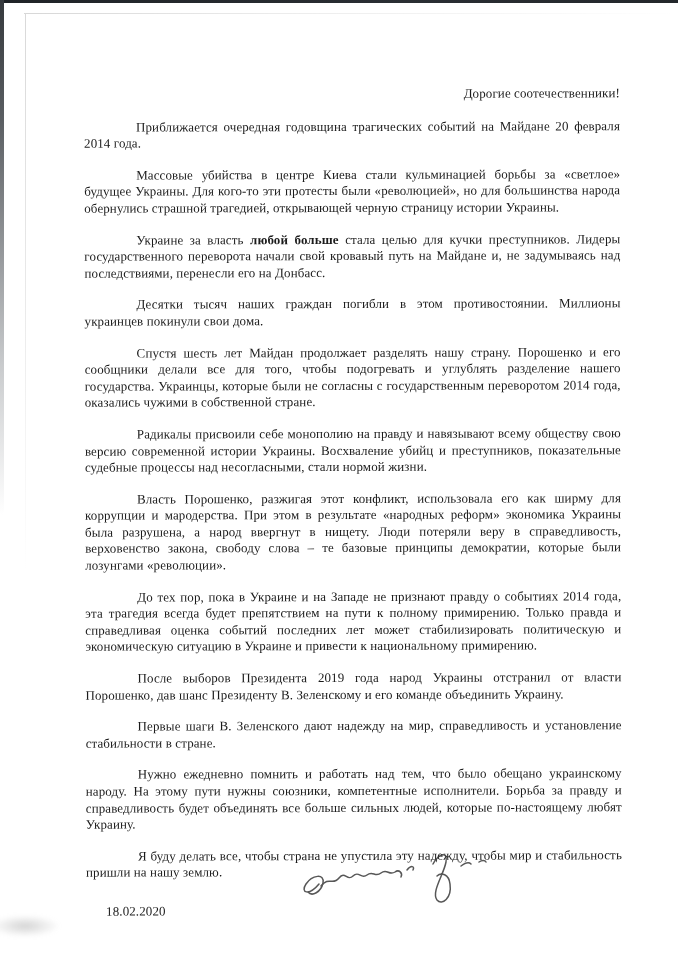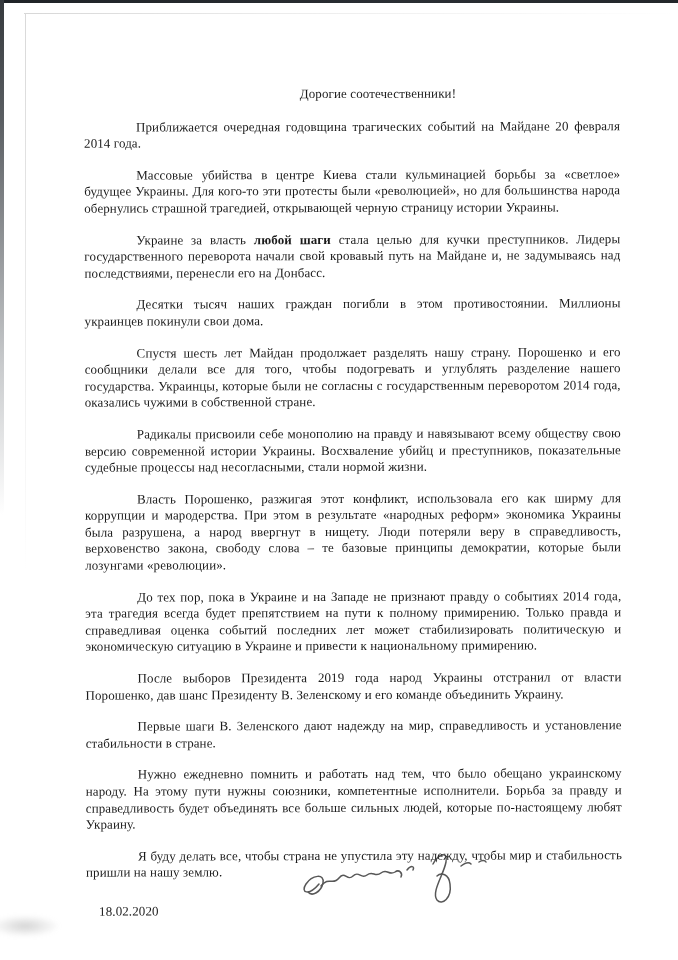--- a/index.html
+++ b/index.html
@@ -39,27 +39,27 @@
     font-size:13px;line-height:16.6px;
     transform:rotate(-0.15deg);
     letter-spacing:.1px;
   }
   .letter p{
     margin:0 0 15px 0;
     text-align:justify;
     text-indent:52px;
   }
   .letter p.greeting{
-    text-align:center;
+    text-align:right;
     margin-bottom:16px;
   }
   .letter strong{font-weight:bold;}
   .date-line{
     margin-top:22px;
-    margin-left:13px;
+    margin-left:20px;
     font-size:13px;
     color:#1b1b1b;
   }
   .signature{
     position:absolute;left:295px;top:840px;width:200px;height:70px;
   }
   .signature svg{width:100%;height:100%;}
 </style>
 </head>
 <body>
@@ -68,21 +68,21 @@
 <div class="scan-left-border"></div>
 <div class="page-edge-h"></div>
 <div class="page-edge-v"></div>
 <div class="scan-smudge"></div>
 
 <div class="letter">
   <p class="greeting">Дорогие соотечественники!</p>
 
   <p>Приближается очередная годовщина трагических событий на Майдане 20 февраля 2014 года.</p>
   <p>Массовые убийства в центре Киева стали кульминацией борьбы за «светлое» будущее Украины. Для кого-то эти протесты были «революцией», но для большинства народа обернулись страшной трагедией, открывающей черную страницу истории Украины.</p>
-  <p><span>Украине за власть </span><strong>любой шаги</strong><span> стала целью для кучки преступников. Лидеры государственного переворота начали свой кровавый путь на Майдане и, не задумываясь над последствиями, перенесли его на Донбасс.</span></p>
+  <p><span>Украине за власть </span><strong>любой больше</strong><span> стала целью для кучки преступников. Лидеры государственного переворота начали свой кровавый путь на Майдане и, не задумываясь над последствиями, перенесли его на Донбасс.</span></p>
   <p>Десятки тысяч наших граждан погибли в этом противостоянии. Миллионы украинцев покинули свои дома.</p>
   <p>Спустя шесть лет Майдан продолжает разделять нашу страну. Порошенко и его сообщники делали все для того, чтобы подогревать и углублять разделение нашего государства. Украинцы, которые были не согласны с государственным переворотом 2014 года, оказались чужими в собственной стране.</p>
   <p>Радикалы присвоили себе монополию на правду и навязывают всему обществу свою версию современной истории Украины. Восхваление убийц и преступников, показательные судебные процессы над несогласными, стали нормой жизни.</p>
   <p>Власть Порошенко, разжигая этот конфликт, использовала его как ширму для коррупции и мародерства. При этом в результате «народных реформ» экономика Украины была разрушена, а народ ввергнут в нищету. Люди потеряли веру в справедливость, верховенство закона, свободу слова – те базовые принципы демократии, которые были лозунгами «революции».</p>
   <p>До тех пор, пока в Украине и на Западе не признают правду о событиях 2014 года, эта трагедия всегда будет препятствием на пути к полному примирению. Только правда и справедливая оценка событий последних лет может стабилизировать политическую и экономическую ситуацию в Украине и привести к национальному примирению.</p>
   <p>После выборов Президента 2019 года народ Украины отстранил от власти Порошенко, дав шанс Президенту В. Зеленскому и его команде объединить Украину.</p>
   <p>Первые шаги В. Зеленского дают надежду на мир, справедливость и установление стабильности в стране.</p>
   <p>Нужно ежедневно помнить и работать над тем, что было обещано украинскому народу. На этому пути нужны союзники, компетентные исполнители. Борьба за правду и справедливость будет объединять все больше сильных людей, которые по-настоящему любят Украину.</p>
   <p>Я буду делать все, чтобы страна не упустила эту надежду, чтобы мир и стабильность пришли на нашу землю.</p>
 

